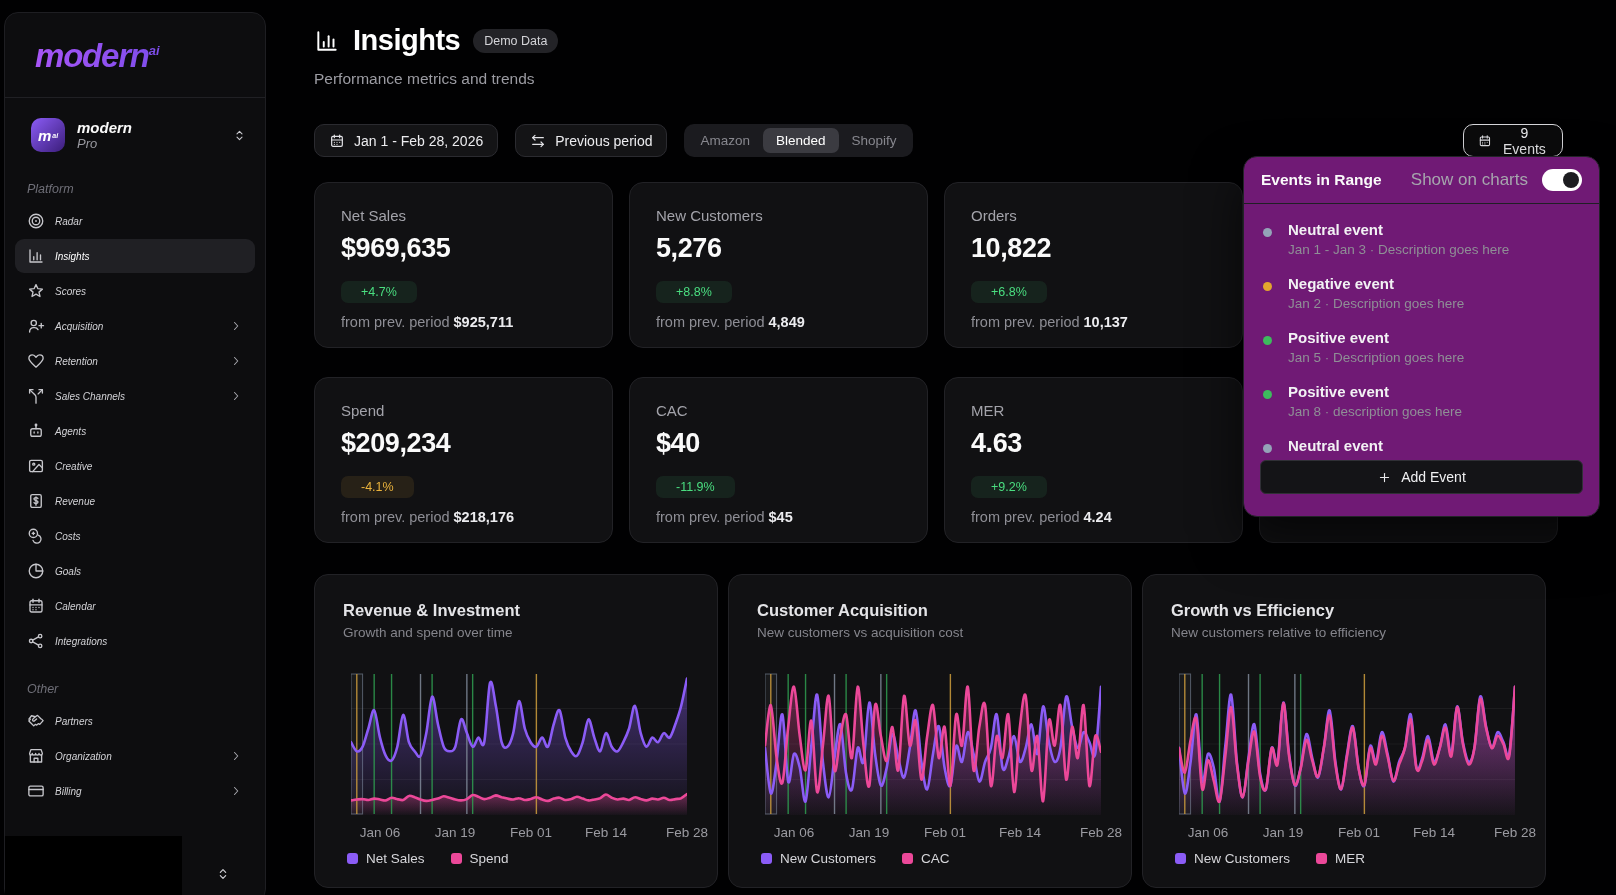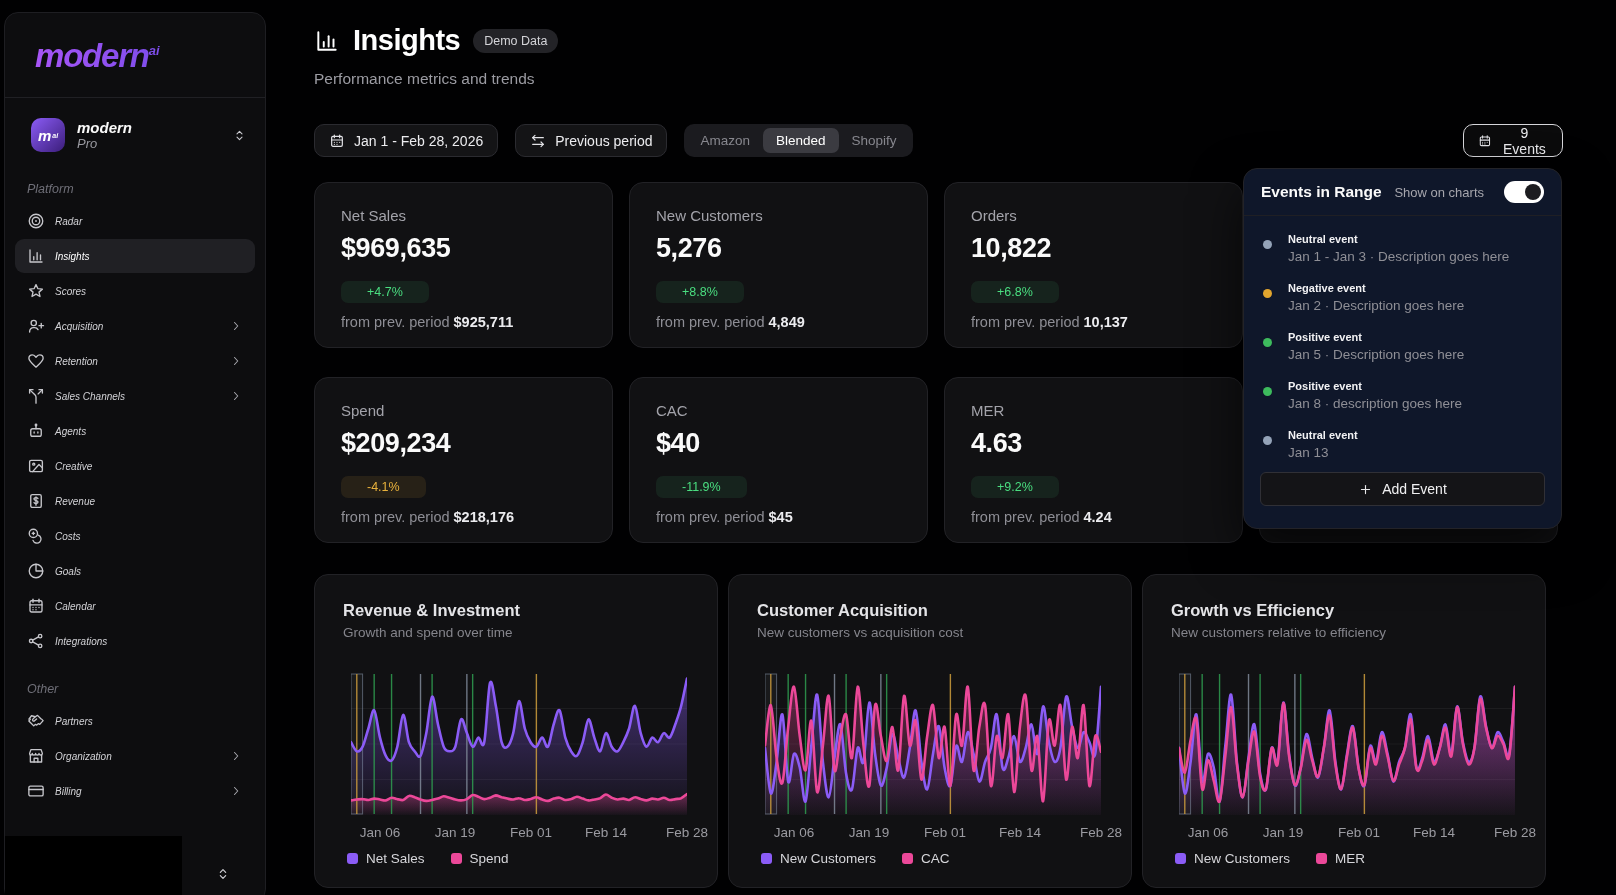--- a/index.html
+++ b/index.html
@@ -44,48 +44,48 @@
   .seg{padding:5px 13px;font-size:13.5px;color:#87878e;border-radius:7px;cursor:pointer;}
   .seg.active{background:#3b3b41;color:#fff;}
   #events-btn{position:absolute;left:1463px;top:124px;width:100px;background:#0b0b0c;border:1px solid #d6d6da;}
   
   #kpis{position:absolute;left:314px;top:182px;display:grid;grid-template-columns:repeat(4,299px);
         grid-auto-rows:166px;column-gap:16px;row-gap:29px;}
   .card{background:#111113;border:1px solid #222226;border-radius:14px;box-sizing:border-box;}
   .kpi{padding:24px 26px;}
   .kpi-label{font-size:15px;color:#a3a3aa;}
   .kpi-value{margin-top:9px;font-size:27px;font-weight:700;color:#fafafa;letter-spacing:-0.4px;}
-  .kpi-badge{display:inline-block;margin-top:17px;font-size:12.5px;padding:4px 26px;border-radius:7px;}
+  .kpi-badge{display:inline-block;margin-top:17px;font-size:12.5px;padding:4px 20px;border-radius:7px;}
   .kpi-badge.good{color:#4ade80;background:rgba(74,222,128,0.09);}
   .kpi-badge.bad{color:#e9b23c;background:rgba(233,178,60,0.10);}
   .kpi-prev{margin-top:11px;font-size:14.5px;color:#8e8e95;}
   .kpi-prev b{color:#ececef;font-weight:700;margin-left:4px;}
   
   #charts{position:absolute;left:314px;top:574px;display:grid;grid-template-columns:repeat(3,404px);gap:10px;}
   .chart-card{height:314px;position:relative;}
   .ch-title{position:absolute;left:28px;top:26px;font-size:16.5px;font-weight:700;color:#e4e4e7;}
   .ch-sub{position:absolute;left:28px;top:50px;font-size:13.5px;color:#85858c;}
   .plot{position:absolute;left:36px;top:98px;width:336px;height:142px;}
   .ticks{position:absolute;left:36px;top:250px;width:336px;height:16px;}
   .tick{position:absolute;transform:translateX(-50%);font-size:13.5px;color:#9b9ba1;white-space:nowrap;text-align:right;}
   .legend{position:absolute;left:32px;top:276px;display:flex;gap:26px;align-items:center;}
   .lg-item{display:flex;align-items:center;gap:8px;font-size:13.5px;color:#d6d6da;}
   .lg-sw{width:11px;height:11px;border-radius:3px;}
   
-  #events-panel{position:absolute;left:1243px;top:168px;width:319px;height:361px;background:#0f172a;
+  #events-panel{position:absolute;left:1243px;top:156px;width:357px;height:361px;background:#701a75;
         border:1px solid #232328;border-radius:14px;box-shadow:0 22px 50px rgba(0,0,0,0.65);box-sizing:border-box;overflow:hidden;}
   .ep-head{display:flex;align-items:center;height:46px;padding:0 17px;border-bottom:1px solid #1f1f24;}
   #ep-title{font-size:15.5px;font-weight:700;color:#fafafa;}
-  #ep-toggle-label{margin-left:auto;font-size:13px;color:#a6a6ad;margin-right:20px;}
+  #ep-toggle-label{margin-left:auto;font-size:17px;color:#a6a6ad;margin-right:14px;}
   .toggle{width:40px;height:22px;background:#fff;border-radius:999px;position:relative;cursor:pointer;flex:0 0 auto;}
   .toggle .knob{position:absolute;right:3px;top:3px;width:16px;height:16px;border-radius:50%;background:#1c1c20;}
   #ep-list{height:256px;overflow:hidden;padding-top:8px;}
   .ep-item{position:relative;padding:9px 17px 9px 44px;}
   .ep-dot{position:absolute;left:19px;top:16px;width:9px;height:9px;border-radius:50%;}
-  .ep-name{font-size:11px;font-weight:700;color:#f2f2f4;}
+  .ep-name{font-size:15px;font-weight:700;color:#f2f2f4;}
   .ep-meta{margin-top:4px;font-size:13.5px;color:#8f8f96;}
   #add-event{position:absolute;left:16px;right:16px;bottom:22px;height:34px;display:flex;align-items:center;
         justify-content:center;gap:9px;border:1px solid #303036;border-radius:6px;background:#141417;
         font-size:14px;color:#f0f0f2;cursor:pointer;}
   .plus-ico{width:15px;height:15px;color:#e8e8ea;display:flex;}
 </style>
 </head>
 <body>
 
 <div id="page">

